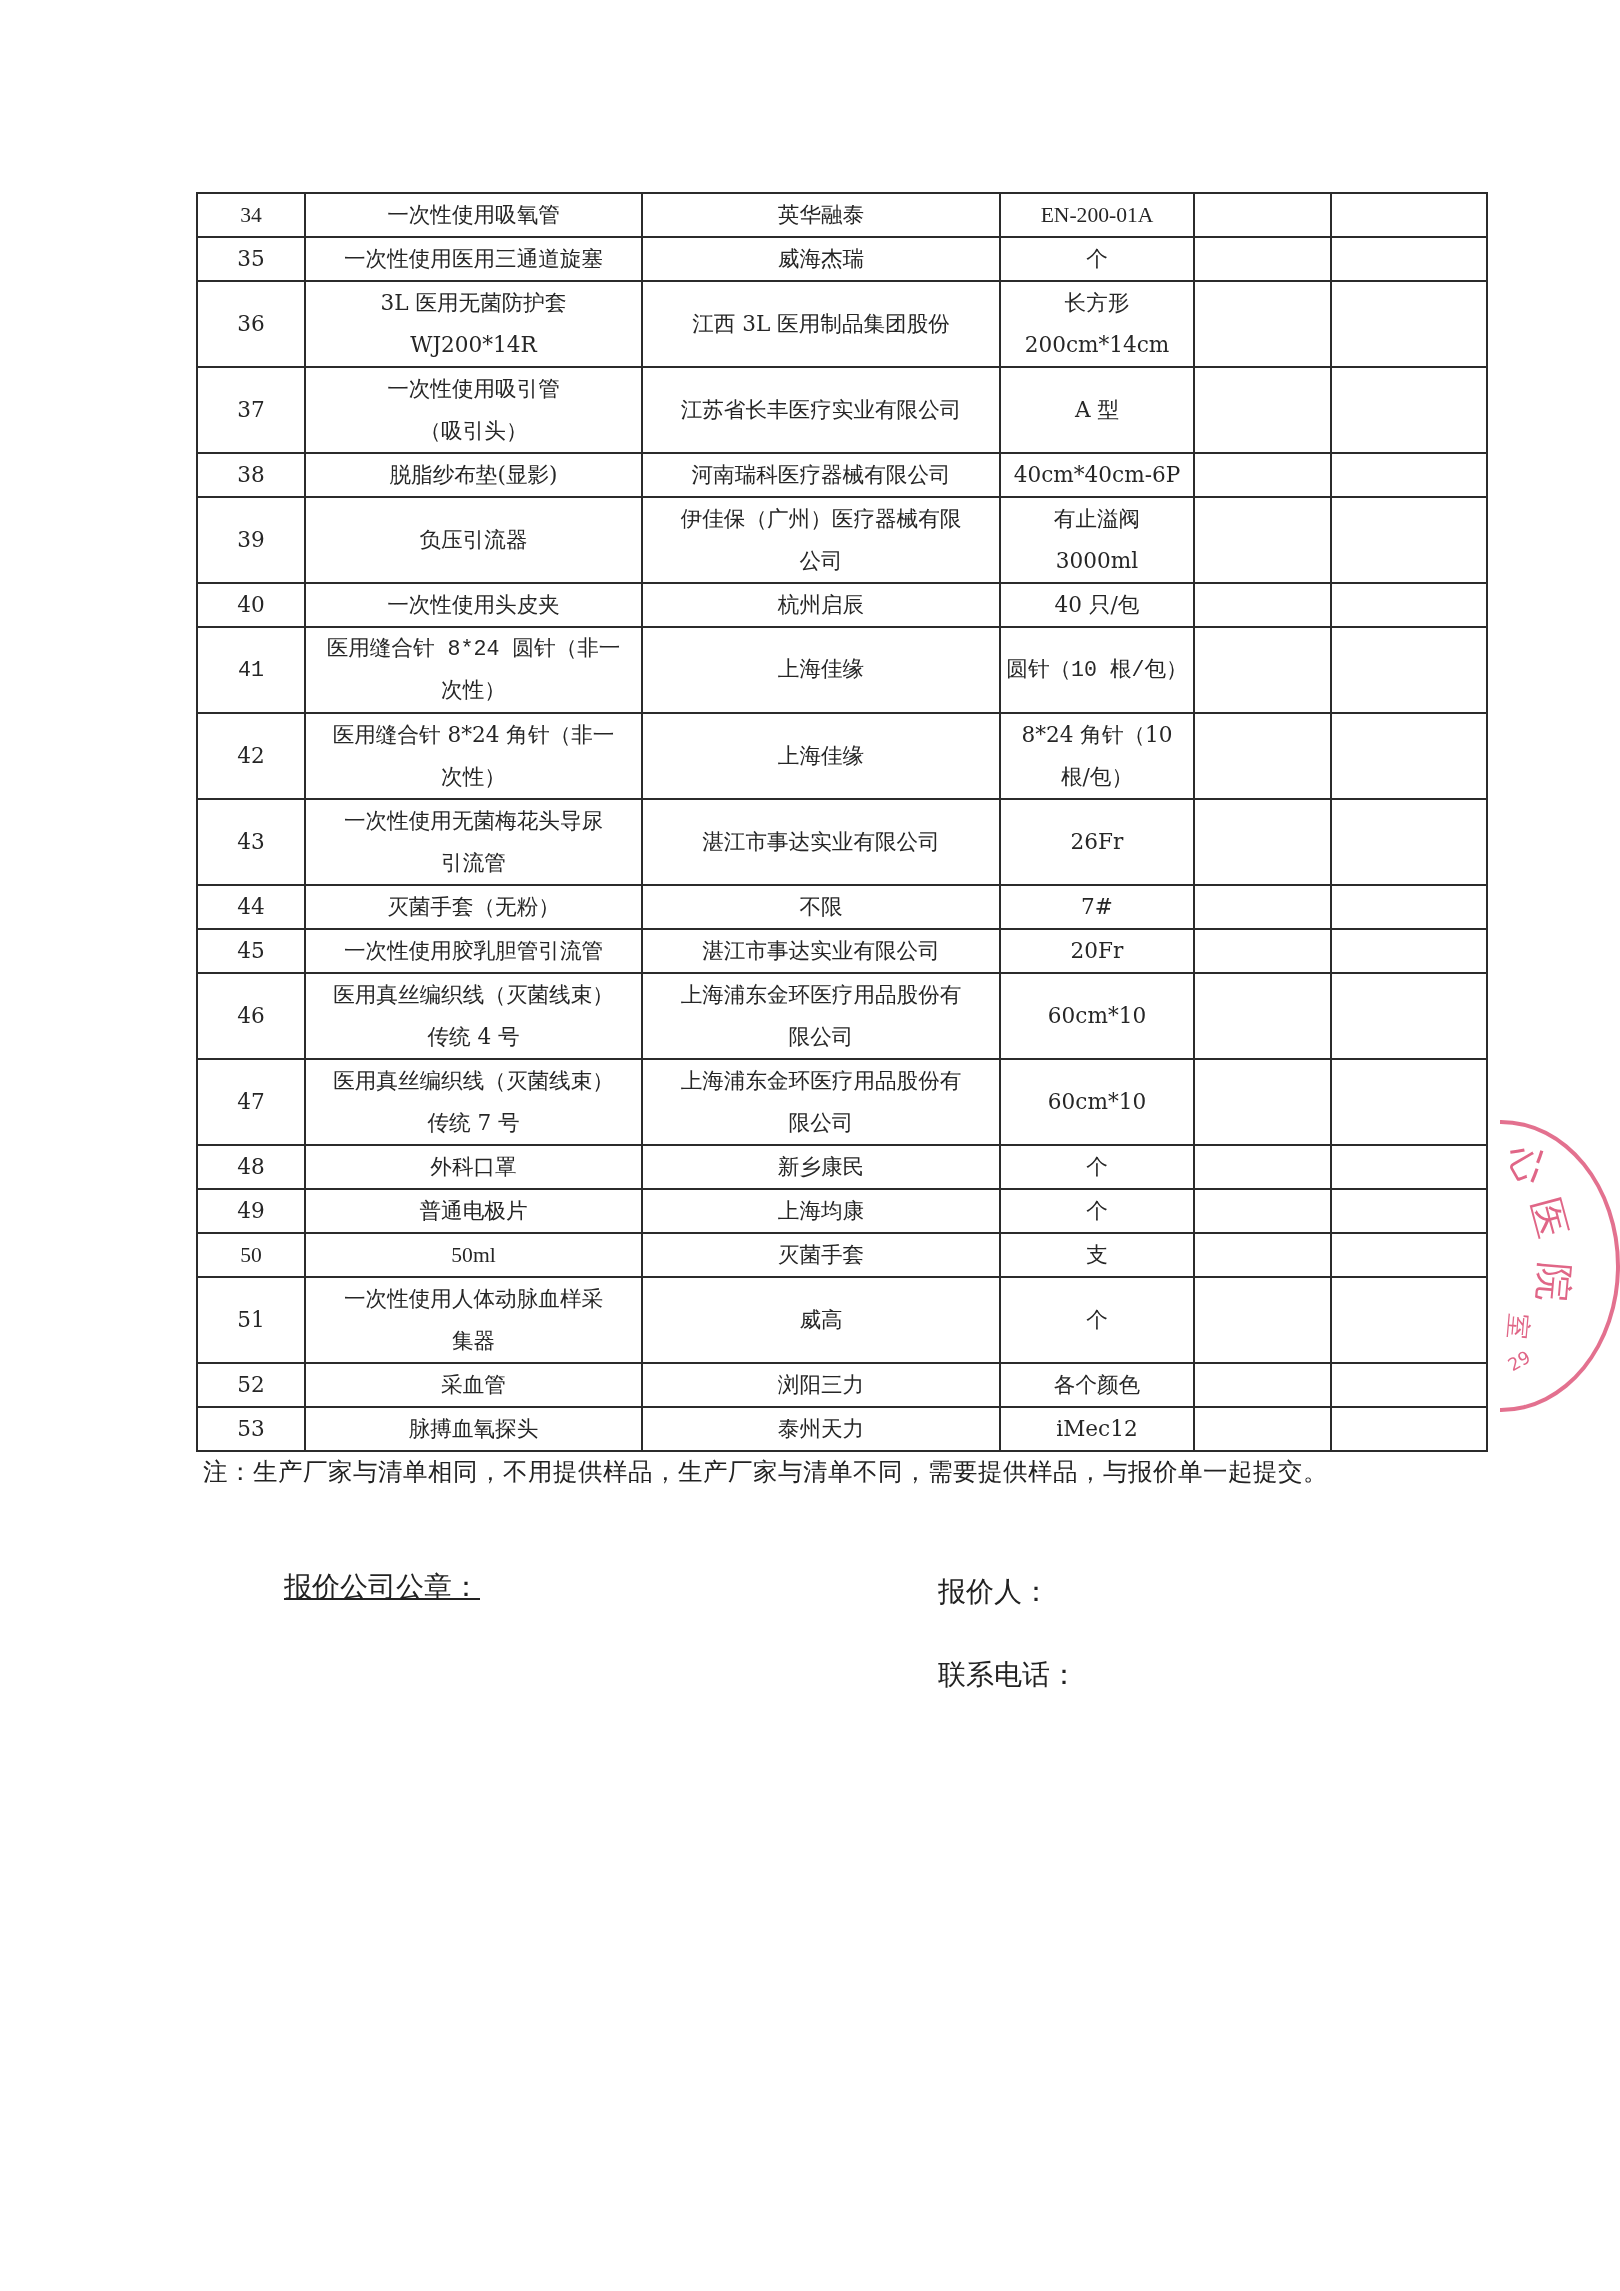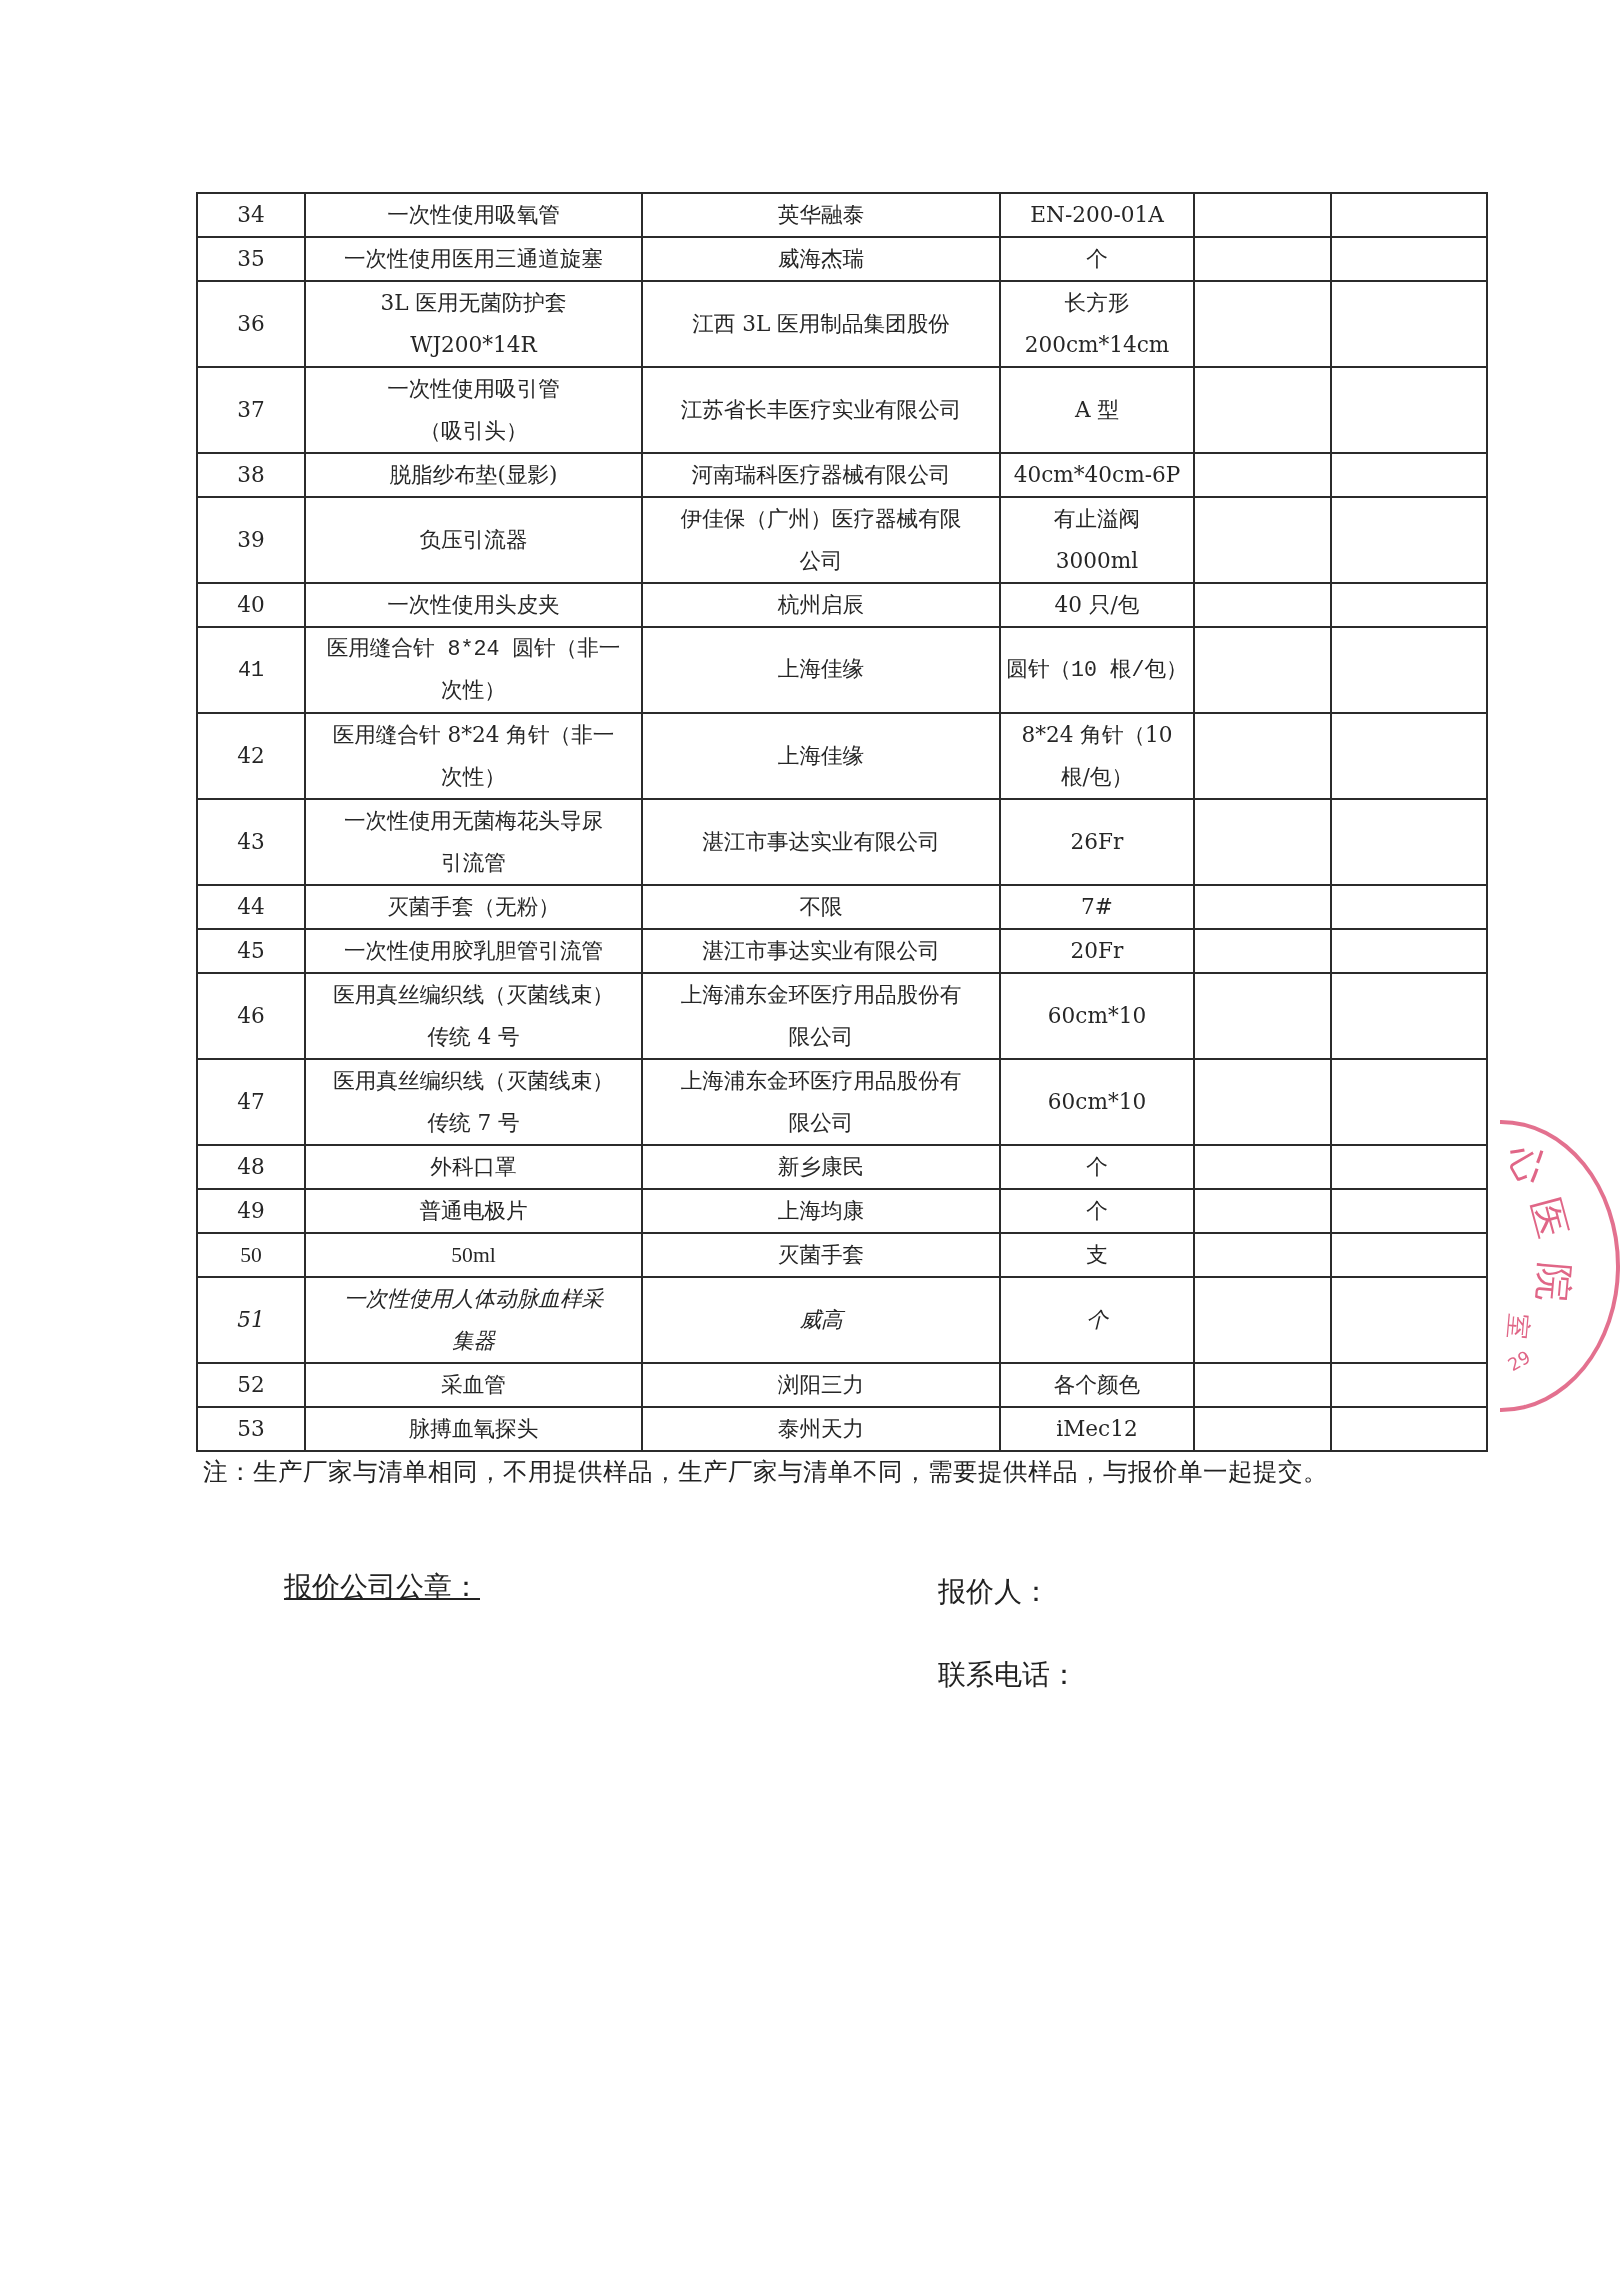--- a/index.html
+++ b/index.html
@@ -33,21 +33,21 @@
   <table class="items">
     <colgroup>
       <col style="width:108px">
       <col style="width:337px">
       <col style="width:358px">
       <col style="width:194px">
       <col style="width:137px">
       <col style="width:156px">
     </colgroup>
     <tbody id="tbody">
-        <tr style="height: 43px;">
+        <tr style="height: 43px; font-family: Liberation Serif, serif;">
           <td class="num">34</td>
           <td class="multiline">
             <span>一次性使用吸氧管</span>
           </td>
           <td class="multiline">
             <span>英华融泰</span>
           </td>
           <td class="multiline">
             <span>EN-200-01A</span>
           </td>
@@ -284,21 +284,21 @@
           </td>
           <td class="multiline">
             <span>灭菌手套</span>
           </td>
           <td class="multiline">
             <span>支</span>
           </td>
           <td></td>
           <td></td>
         </tr>
-        <tr style="height: 86px; font-style: italic;">
+        <tr style="height: 86px;">
           <td class="num">51</td>
           <td class="multiline">
             <span>一次性使用人体动脉血样采</span>
             <span>集器</span>
           </td>
           <td class="multiline">
             <span>威高</span>
           </td>
           <td class="multiline">
             <span>个</span>

